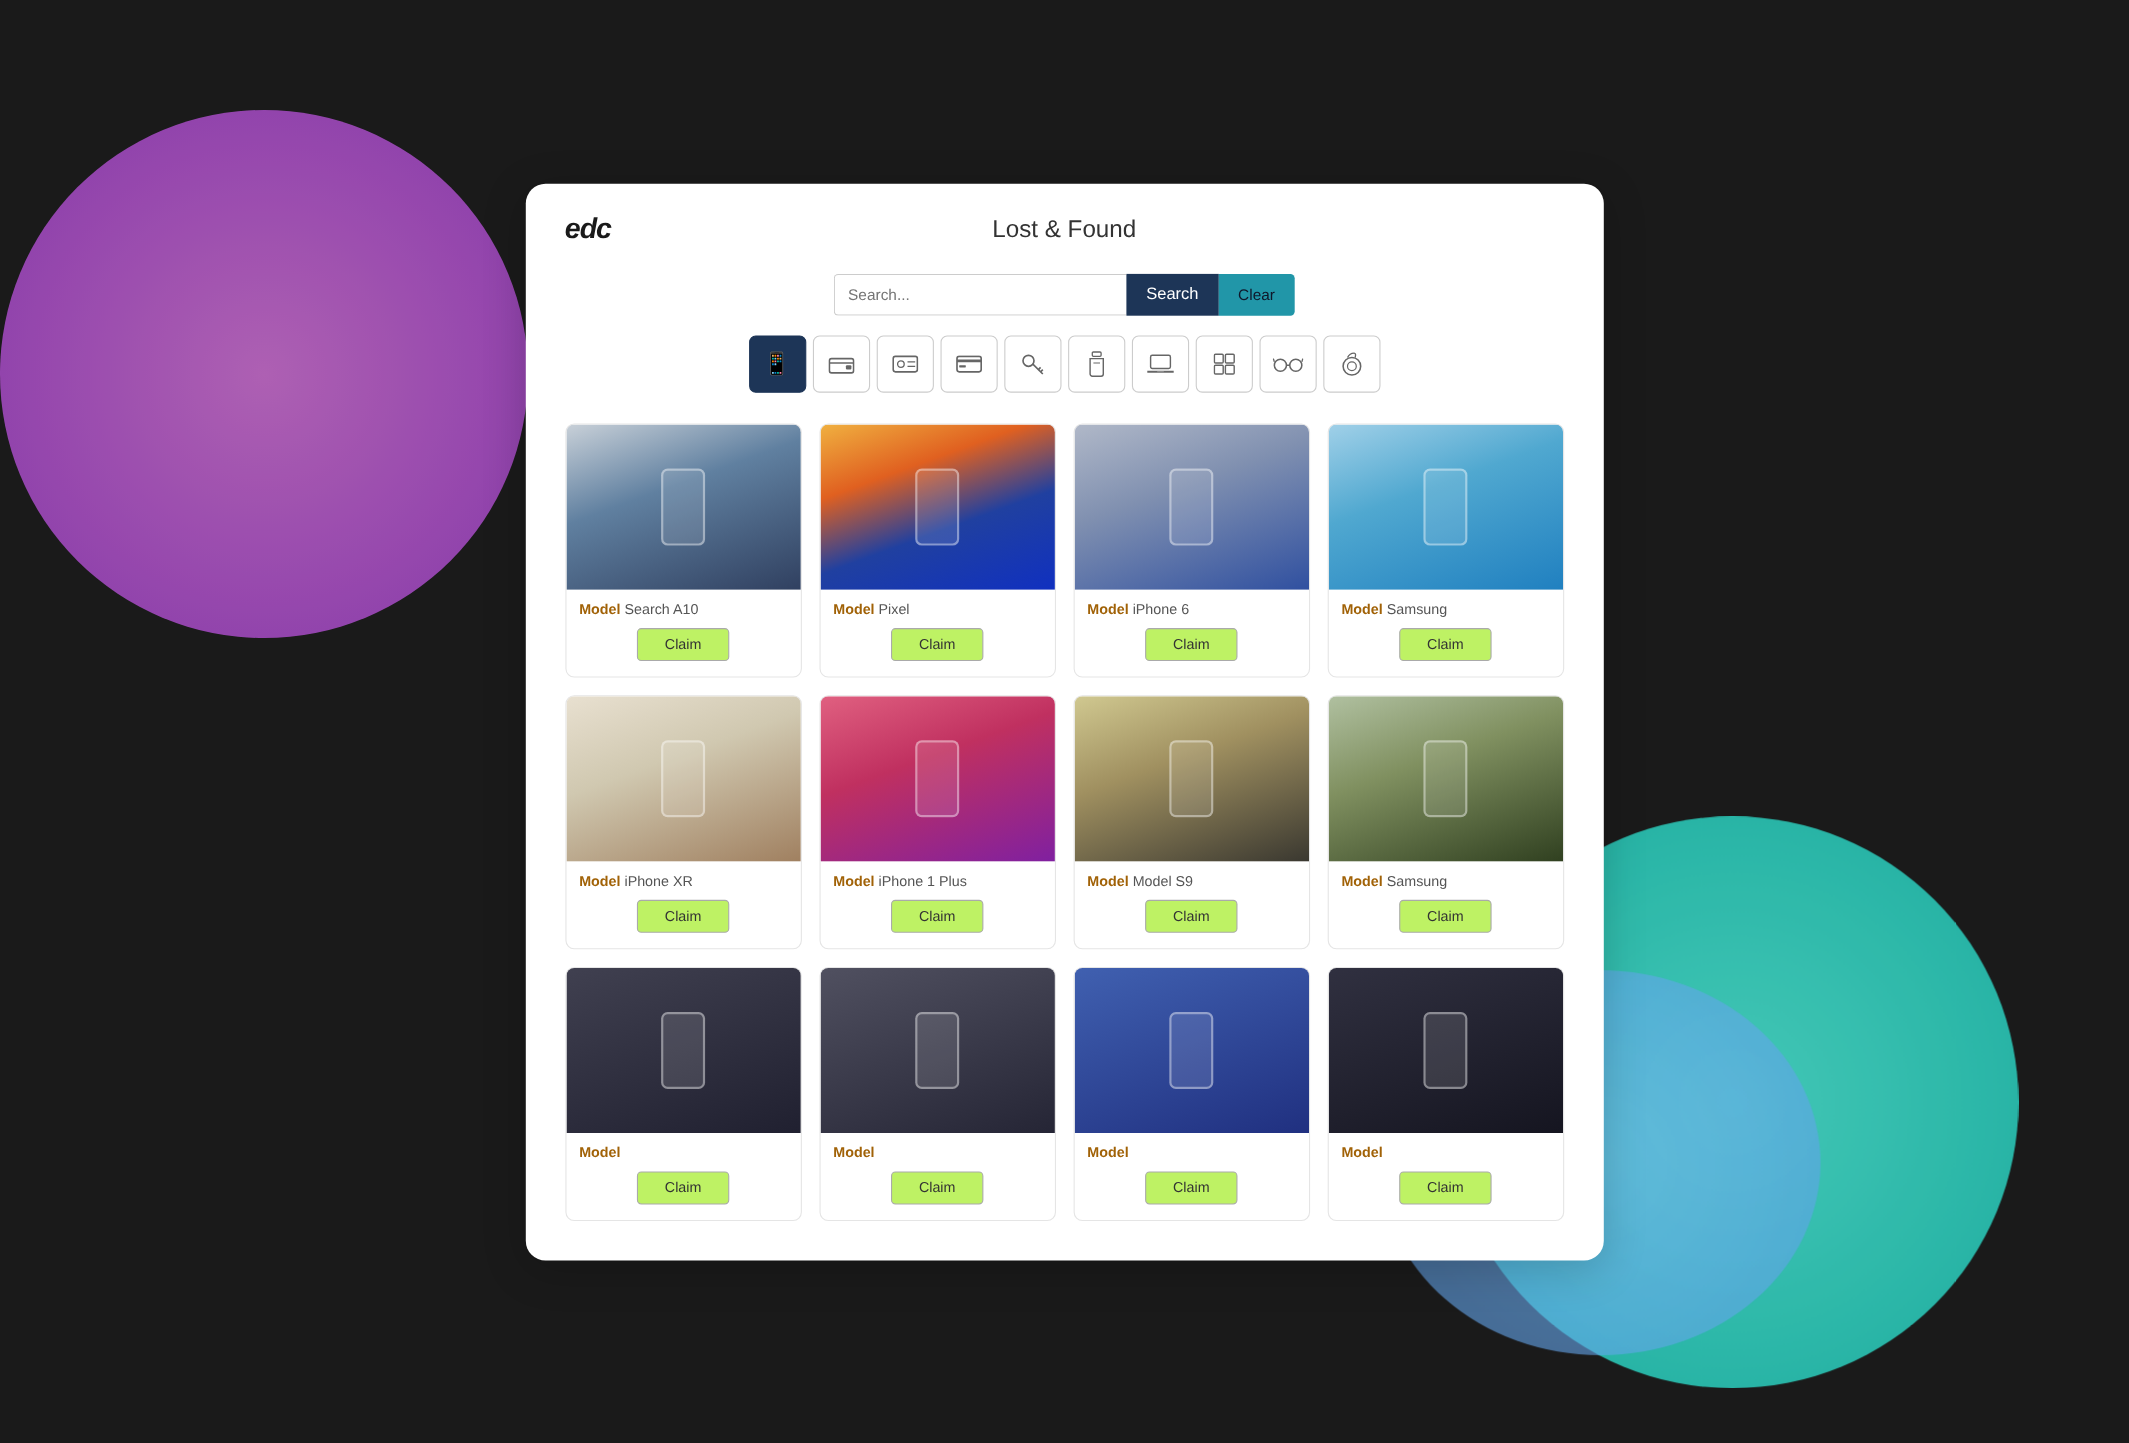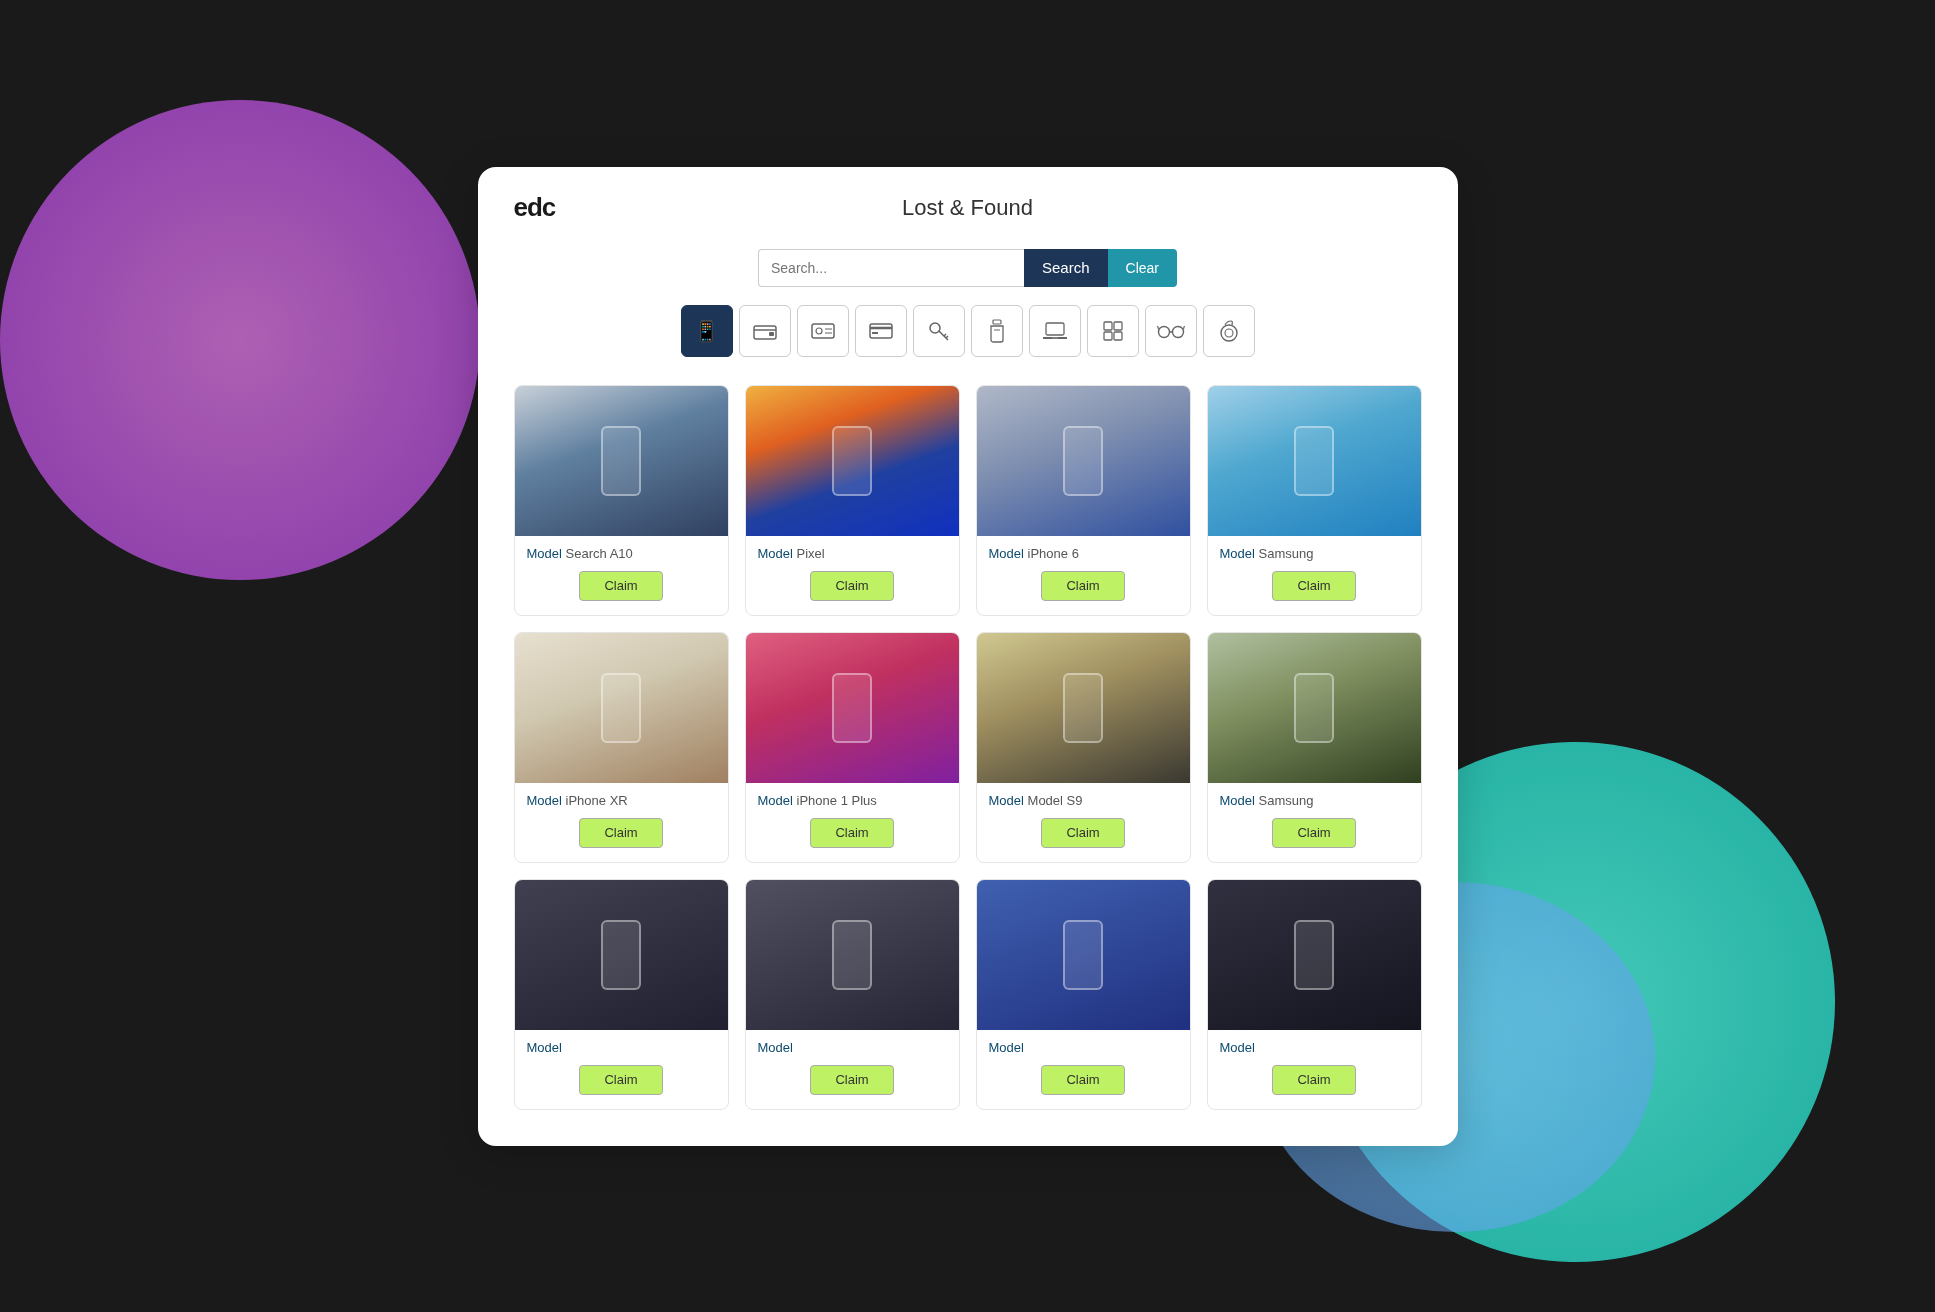--- a/index.html
+++ b/index.html
@@ -59,20 +59,21 @@
       margin-bottom: 28px;
     }
 
     .logo {
       position: absolute;
       left: 0;
       font-size: 26px;
       font-weight: 900;
       letter-spacing: -1px;
       color: #1a1a1a;
+      font-style: italic;
     }
 
     .page-title {
       font-size: 22px;
       font-weight: 400;
       color: #333;
     }
 
     .search-row {
       display: flex;
@@ -102,21 +103,21 @@
       border: none;
       font-size: 15px;
       cursor: pointer;
       border-radius: 0;
     }
 
     .btn-clear {
       height: 38px;
       padding: 0 18px;
       background: #2196a8;
-      color: #ffffff;
+      color: #0f172a;
       border: none;
       font-size: 14px;
       cursor: pointer;
       border-radius: 0 4px 4px 0;
     }
 
     .filter-row {
       display: flex;
       align-items: center;
       justify-content: center;
@@ -176,22 +177,22 @@
     }
 
     .item-meta {
       padding: 10px 12px 6px;
       width: 100%;
       font-size: 13px;
       color: #555;
     }
 
     .item-meta strong {
-      color: #0c4a6e;
-      font-weight: 400;
+      color: #a16207;
+      font-weight: 700;
     }
 
     .btn-claim {
       margin-top: 4px;
       height: 30px;
       padding: 0 24px;
       border: 1px solid #aaa;
       border-radius: 4px;
       background: #bef264;
       color: #333;

